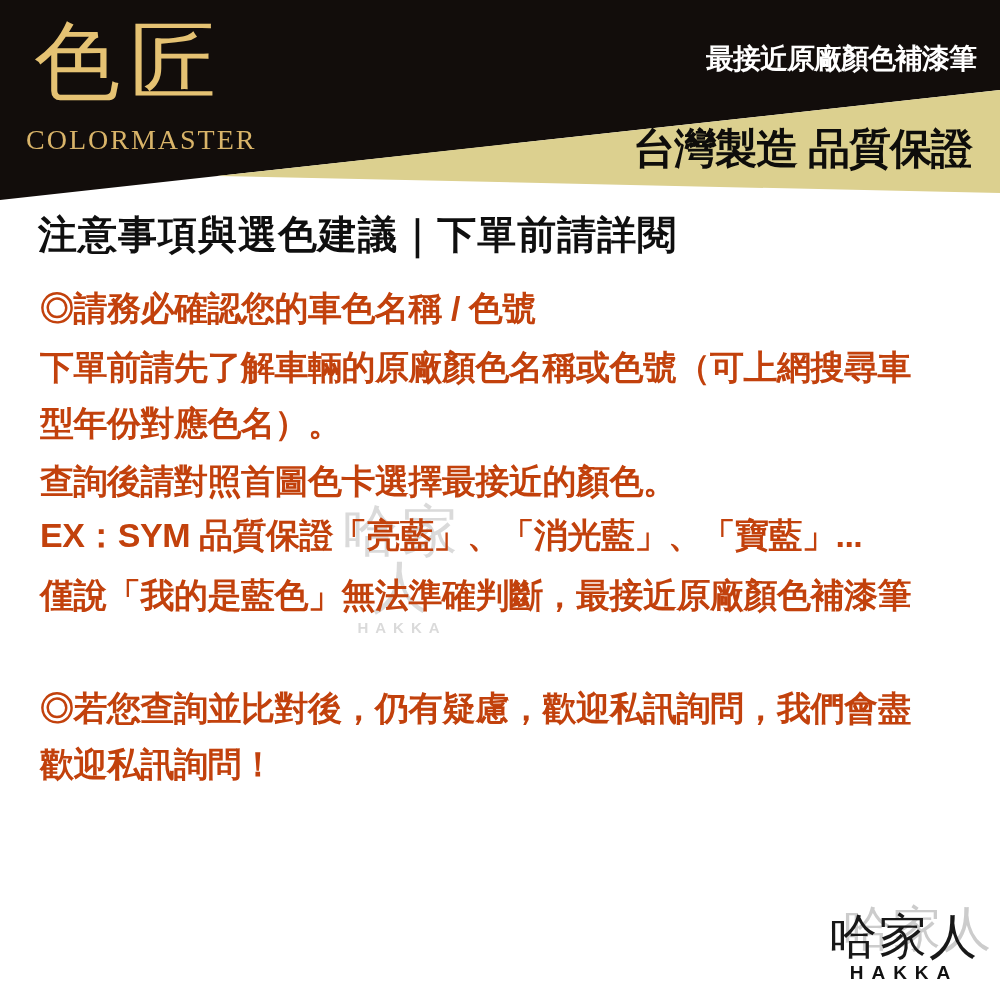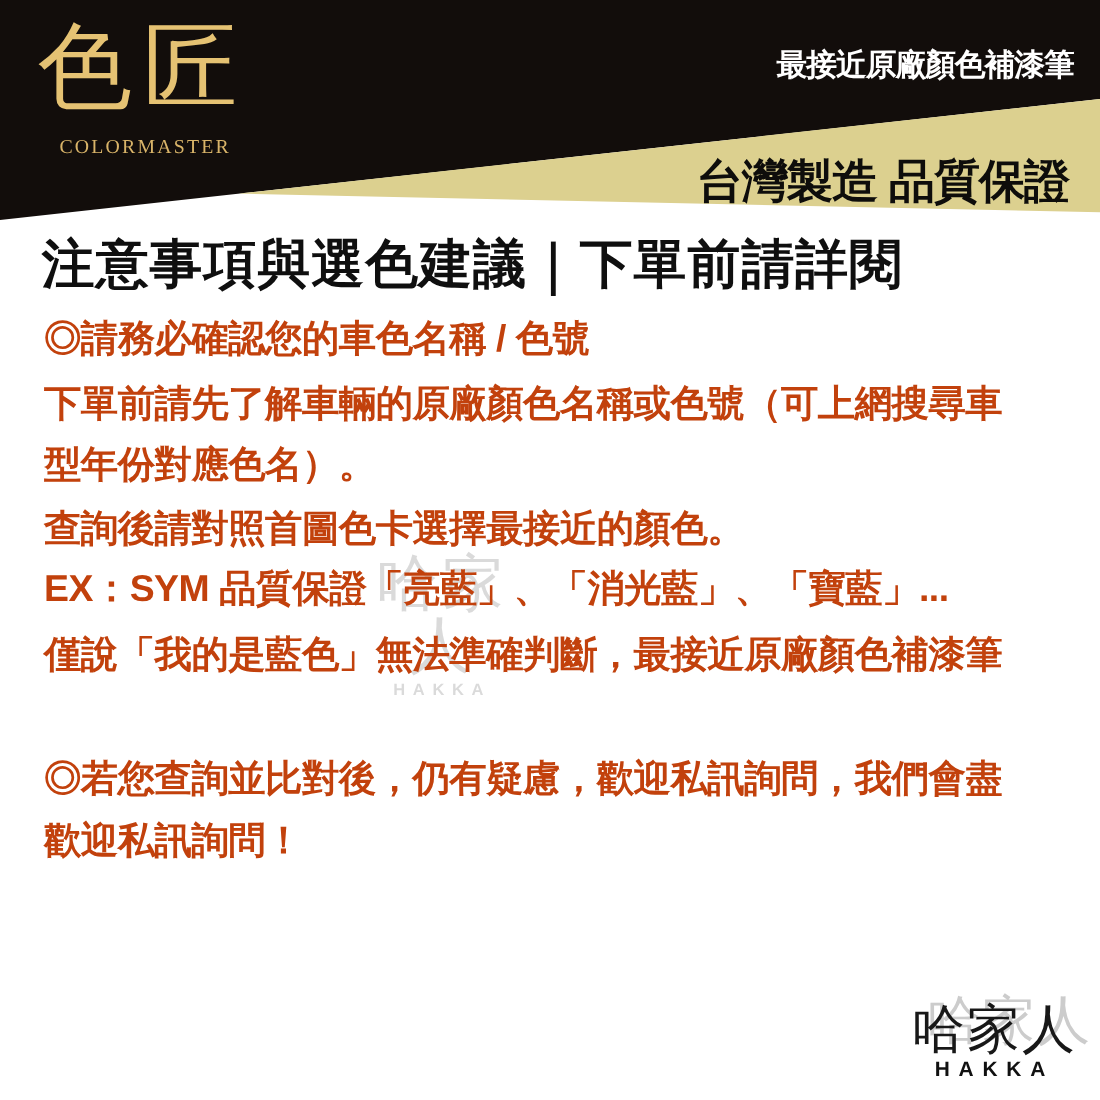--- a/index.html
+++ b/index.html
@@ -19,41 +19,41 @@
     font-family:"DejaVu Serif", serif;
     font-size:86px;line-height:1;
     color:#e5c273;
     letter-spacing:10px;
     white-space:nowrap;
   }
   .brand-en{
     position:absolute;left:26px;top:123px;width:212px;
     text-align:center;
     font-family:"Liberation Serif", serif;
-    font-size:18px;line-height:1.2;
+    font-size:28px;line-height:1.2;
     letter-spacing:2px;
     color:#d9b469;
     white-space:nowrap;
   }
   .slogan{
     position:absolute;right:24px;top:44px;
     font-size:28px;line-height:1.1;
     font-weight:bold;color:#ffffff;
     letter-spacing:-1px;white-space:nowrap;
   }
   .made-in{
-    position:absolute;right:28px;top:142px;
+    position:absolute;right:28px;top:126px;
     font-size:42px;line-height:1.1;
     font-weight:bold;color:#0e0d0b;
     letter-spacing:-1px;white-space:nowrap;
   }
   
   .title{
     position:absolute;left:38px;top:213px;
-    font-size:48px;line-height:1.15;
+    font-size:39px;line-height:1.15;
     font-weight:bold;color:#0f0f0f;
     letter-spacing:1px;white-space:nowrap;
   }
   .line{
     position:absolute;left:40px;
     font-size:34px;line-height:1.1;
     font-weight:bold;color:#c2410c;
     letter-spacing:-0.5px;white-space:nowrap;
   }
   .l1{top:290px;} .l2{top:349px;} .l3{top:405px;}

